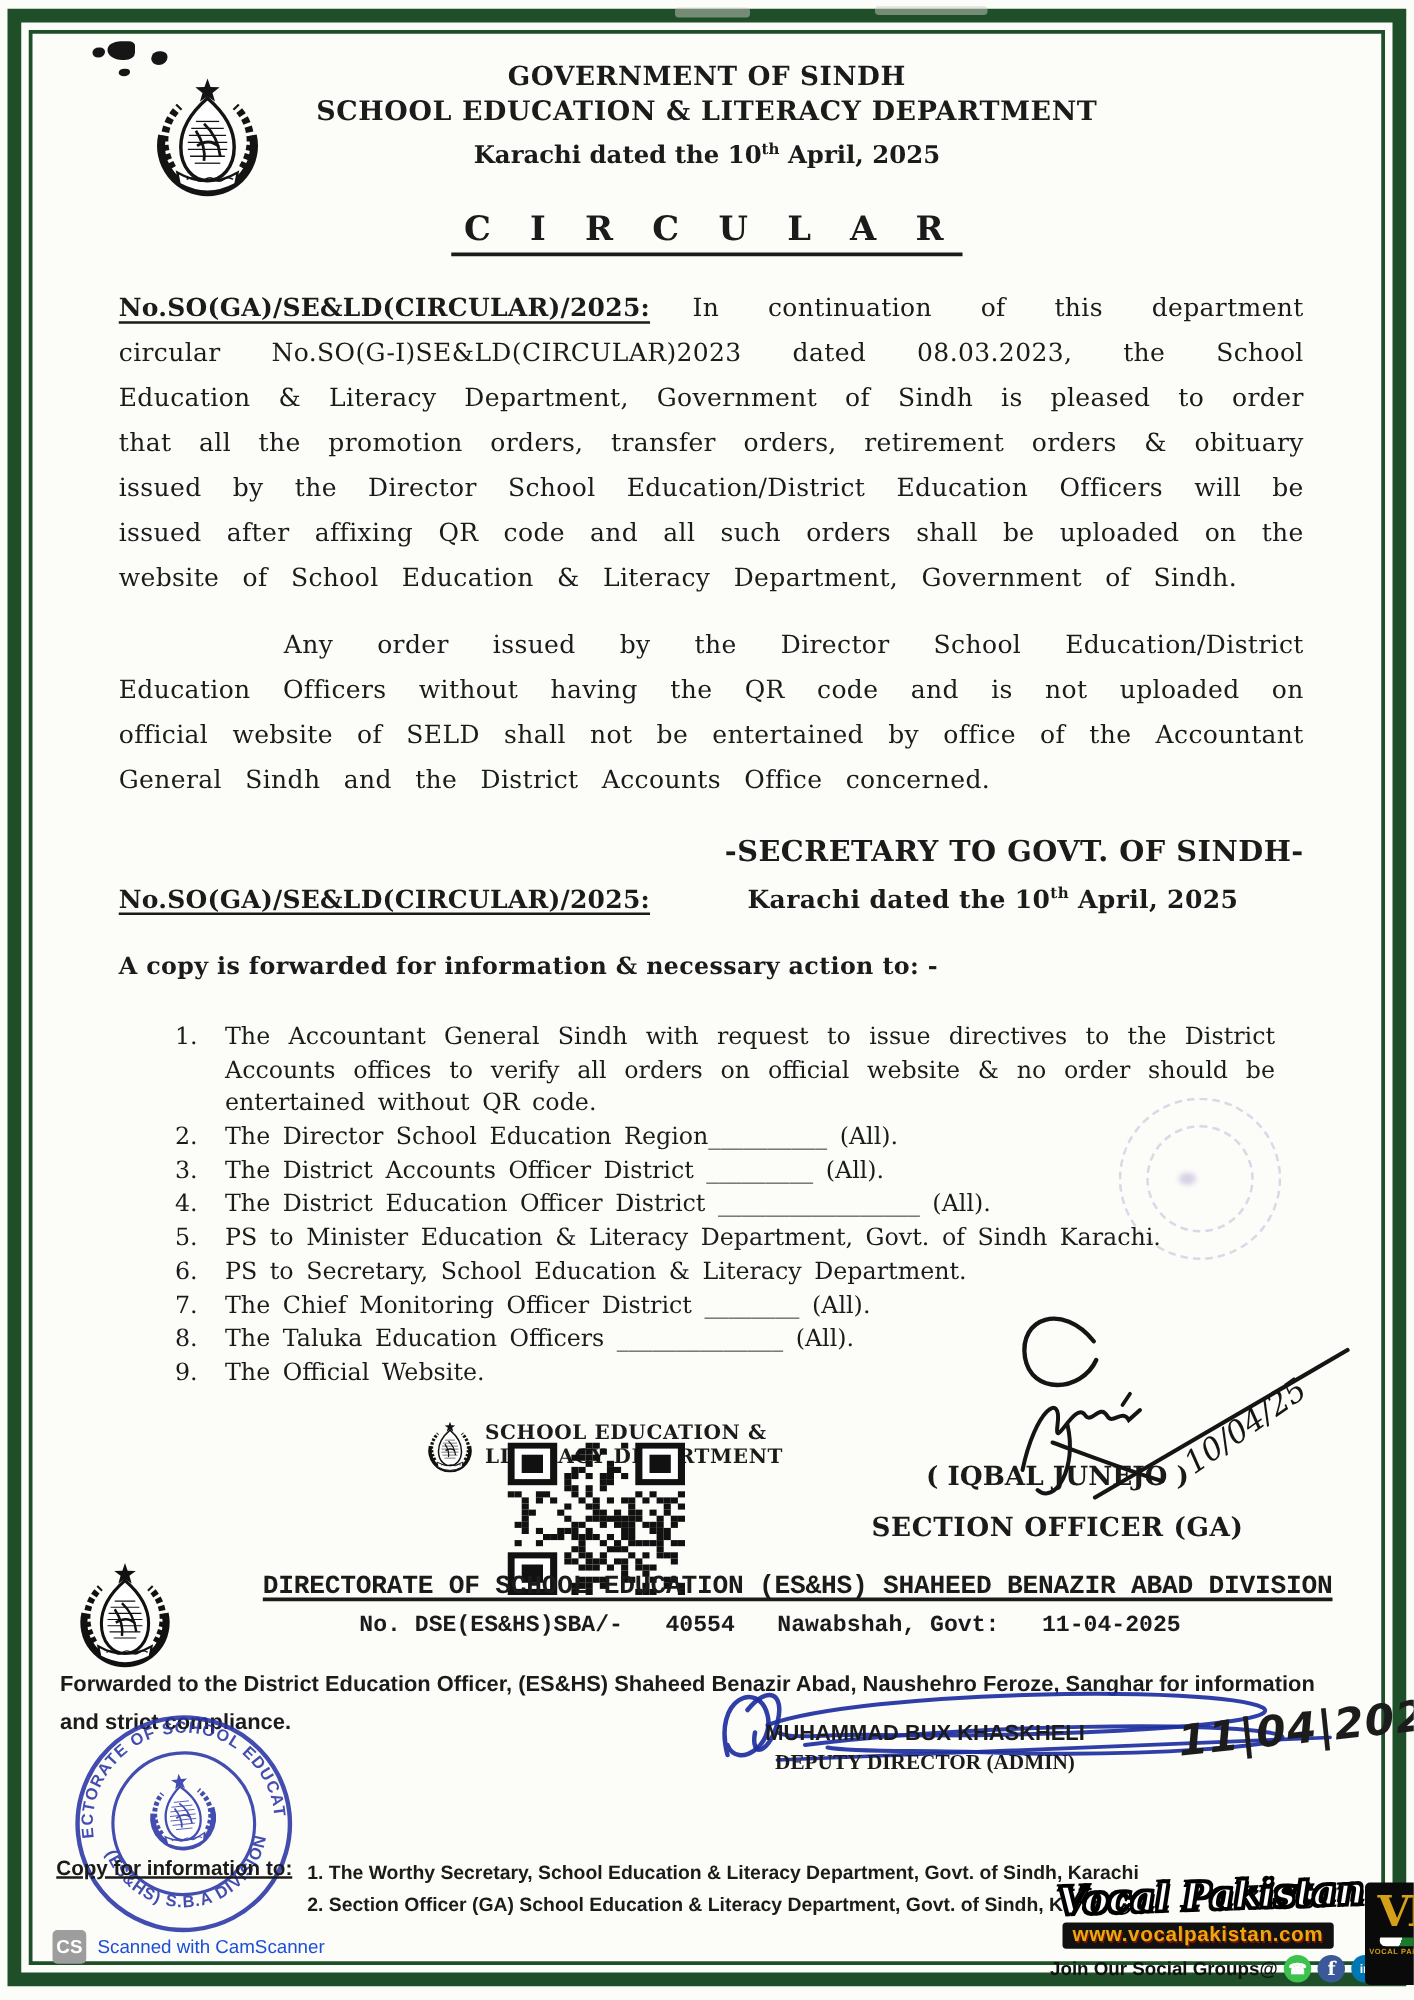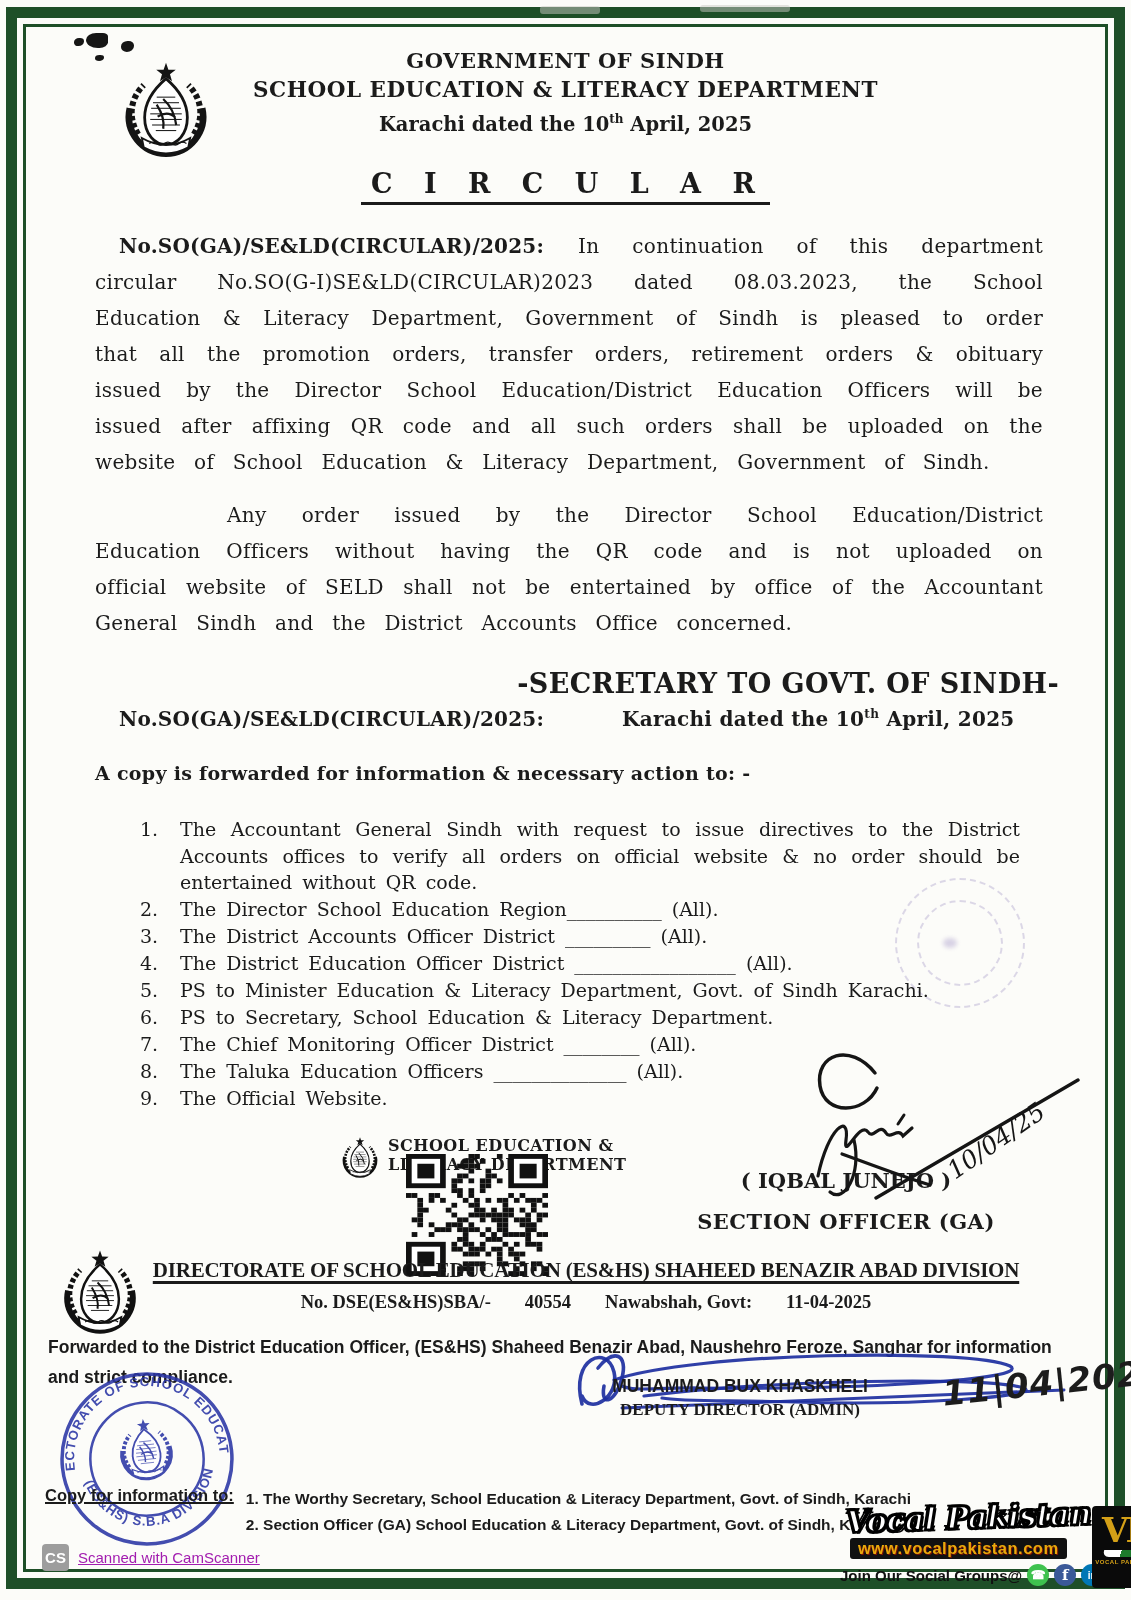--- a/index.html
+++ b/index.html
@@ -24,23 +24,23 @@
   .hdr-gov{font-size:21px;font-weight:bold;letter-spacing:.5px;}
   .hdr-dept{font-size:21.5px;font-weight:bold;letter-spacing:.5px;margin-top:4px;}
   .hdr-date{font-size:19.5px;font-weight:bold;margin-top:10px;}
   sup{font-size:12px;}
   .circular{left:0;top:168px;width:1131px;text-align:center;z-index:10;}
   .circular span{display:inline-block;font-size:27px;font-weight:bold;letter-spacing:11px;border-bottom:3.5px solid var(--ink);padding:0 4px 3px 10px;}
   
   .para{left:95px;width:948px;font-size:20px;line-height:36px;text-align:justify;word-spacing:12px;letter-spacing:.3px;z-index:10;}
   .p1{top:228px;}
   .p2{top:497px;text-indent:132px;}
-  .refbold{font-weight:bold;text-decoration-thickness:2.2px;text-underline-offset:4px;word-spacing:0;letter-spacing:.2px;margin-left:24px;}
+  .refbold{font-weight:bold;text-decoration:underline;text-decoration-thickness:2.2px;text-underline-offset:4px;word-spacing:0;letter-spacing:.2px;}
   .gap-inline{display:inline-block;width:34px;}
-  .secretary{left:0;top:668px;width:1043px;text-align:right;font-size:27px;font-weight:bold;letter-spacing:.4px;z-index:10;margin-left:16px;}
+  .secretary{left:0;top:668px;width:1043px;text-align:right;font-size:23px;font-weight:bold;letter-spacing:.4px;z-index:10;}
   .ref2row{left:95px;top:707px;width:948px;display:flex;align-items:baseline;font-size:20px;z-index:10;}
   .ref2date{margin-left:78px;font-weight:bold;letter-spacing:.3px;}
   .copyintro{left:95px;top:762px;width:900px;font-size:19px;font-weight:bold;letter-spacing:.3px;z-index:10;}
   
   .dist{left:140px;top:816px;width:880px;z-index:10;font-size:19px;}
   .dist-row{display:flex;line-height:26.5px;margin-bottom:.5px;}
   .dist-num{width:40px;flex:none;}
   .dist-text{flex:1;text-align:justify;word-spacing:4px;}
   
   .sig1{left:780px;top:1028px;z-index:12;}
@@ -48,41 +48,41 @@
   .handdate1{font-family:"DejaVu Serif",serif;font-style:italic;font-size:25px;fill:#151515;}
   .officer1{left:696px;top:1168px;width:300px;text-align:center;font-size:21px;font-weight:bold;z-index:10;}
   .officer1 .t2{margin-top:16px;letter-spacing:.5px;}
   
   .qrwrap{left:332px;top:1118px;width:260px;z-index:10;}
   .qr-emblem{position:absolute;left:4px;top:18px;color:#111;}
   .qr-caption{position:absolute;left:56px;top:18px;font-size:16px;font-weight:bold;letter-spacing:.5px;line-height:19px;white-space:nowrap;}
   .qr-code{position:absolute;left:74px;top:36px;}
   
   .dir-emblem{left:50px;top:1248px;color:#111;z-index:10;}
-  .dir-head{left:136px;top:1258px;width:900px;text-align:center;z-index:10;font-family:Liberation Serif, serif;}
+  .dir-head{left:166px;top:1258px;width:900px;text-align:right;z-index:10;font-family:Liberation Mono, monospace;}
   .dir-title{font-size:21px;font-weight:bold;text-decoration:underline;text-decoration-thickness:2.5px;text-underline-offset:4px;letter-spacing:-.2px;}
   .dir-ref{margin-top:9px;font-size:18.5px;font-weight:bold;display:flex;justify-content:center;gap:34px;}
   .forwarded{left:48px;top:1332px;width:1005px;font-size:17.5px;font-weight:bold;line-height:30px;z-index:10;font-family:"Liberation Sans","DejaVu Sans",sans-serif;}
   .sig2{left:552px;top:1340px;z-index:12;}
   .sig2 path{stroke:var(--sigblue);fill:none;stroke-linecap:round;opacity:.92;}
   .officer2{left:560px;top:1376px;width:360px;text-align:center;z-index:13;font-family:"Liberation Sans","DejaVu Sans",sans-serif;}
   .officer2 .n{font-size:17.5px;font-weight:bold;}
   .officer2 .t{font-size:17px;font-weight:bold;margin-top:3px;font-family:Liberation Serif, serif;}
   .handdate2{left:942px;top:1362px;z-index:13;font-family:"DejaVu Sans","Liberation Sans",sans-serif;font-weight:bold;font-style:italic;font-size:34px;transform:rotate(-6deg);letter-spacing:1px;color:#1c1c1c;white-space:nowrap;}
   
   .stamp{left:58px;top:1370px;z-index:11;opacity:.88;transform:rotate(-6deg);}
   
   .copysec{left:45px;top:1486px;width:1000px;z-index:12;font-family:"Liberation Sans","DejaVu Sans",sans-serif;}
   .copysec{display:flex;}
   .copy-label{font-size:16.5px;font-weight:bold;text-decoration:underline;text-decoration-thickness:2px;white-space:nowrap;margin-right:12px;}
   .copy-items div{font-size:15.5px;font-weight:bold;line-height:26px;}
   
   .cams{left:42px;top:1544px;display:flex;align-items:center;z-index:12;font-family:"Liberation Sans",sans-serif;}
   .cams-badge{width:27px;height:27px;background:#9d9d9d;color:#fff;border-radius:4px;font-size:15px;font-weight:bold;display:flex;align-items:center;justify-content:center;margin-right:9px;}
-  .cams-text{color:#a21caf;font-size:15px;text-decoration:underline;}
+  .cams-text{color:#1d4ed8;font-size:15px;}
   
   .ghost{left:895px;top:878px;width:130px;height:130px;z-index:8;opacity:.28;}
   .ghost .c1,.ghost .c2{position:absolute;border:2px dashed #8a7ab8;border-radius:50%;}
   .c1{inset:0;}
   .c2{inset:22px;}
   .ghost .blot{position:absolute;left:48px;top:60px;width:14px;height:10px;background:#7a66b0;border-radius:50%;filter:blur(2px);}
   
   .brand{left:828px;top:1498px;width:300px;height:100px;z-index:50;font-family:"Liberation Sans",sans-serif;}
   .brand-name{position:absolute;left:18px;top:2px;font-family:"DejaVu Serif",serif;font-style:italic;font-weight:bold;font-size:30px;color:#fff;white-space:nowrap;-webkit-text-stroke:2px #000;text-shadow:2px 2px 0 #000,-2px 2px 0 #000,2px -2px 0 #000,-2px -2px 0 #000;transform:rotate(-2deg);}
   .brand-url{position:absolute;left:22px;top:40px;background:#111;color:#e9a90c;font-weight:bold;font-size:16.5px;padding:1px 8px;border-radius:3px;letter-spacing:.5px;text-shadow:1px 1px 0 #7a1204;}

